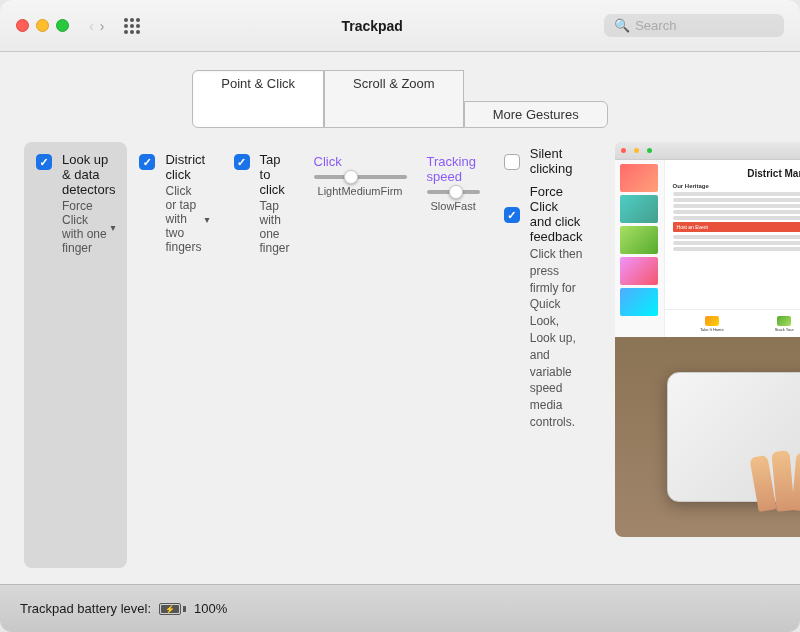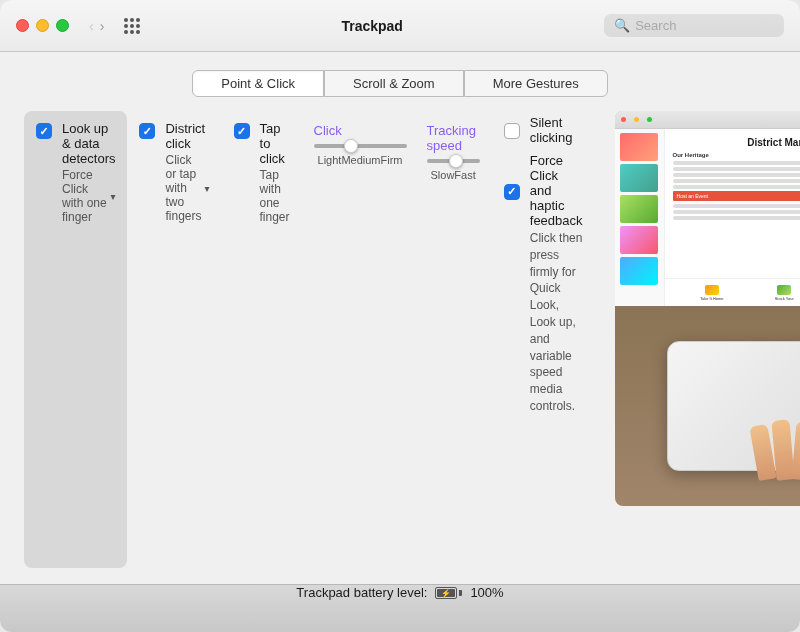--- a/index.html
+++ b/index.html
@@ -122,20 +122,21 @@
       background: #f5f5f5;
       user-select: none;
     }
 
     .tab:first-child {
       border-radius: 6px 0 0 6px;
     }
 
     .tab:last-child {
       border-radius: 0 6px 6px 0;
+      margin-top: 31px;
     }
 
     .tab.active {
       background: white;
       font-weight: 500;
       border-color: #bbb;
       box-shadow: inset 0 1px 2px rgba(0,0,0,0.05);
     }
 
     
@@ -528,21 +529,20 @@
 
     
     .status-bar {
       background: linear-gradient(to bottom, #d8d8d8, #c8c8c8);
       border-top: 1px solid #b8b8b8;
       height: 48px;
       display: flex;
       align-items: center;
       padding: 0 20px;
       flex-shrink: 0;
-      flex-direction: column;
     }
 
     .battery-info {
       display: flex;
       align-items: center;
       gap: 8px;
       font-size: 13px;
       color: #1a1a1a;
     }
 
@@ -739,21 +739,21 @@
       <div class="bottom-options">
 
         <div class="silent-row">
           <div class="checkbox unchecked"></div>
           <span class="option-label">Silent clicking</span>
         </div>
 
         <div class="force-click-row">
           <div class="force-click-main">
             <div class="checkbox checked"></div>
-            <span class="option-label">Force Click and haptic feedback</span>
+            <span class="option-label">Force Click and click feedback</span>
           </div>
           <div class="force-click-desc">Click then press firmly for Quick Look, Look up, and variable speed media controls.</div>
         </div>
 
       </div>
     </div>
 
     <div class="right-panel">
 
       <div class="preview-top">

